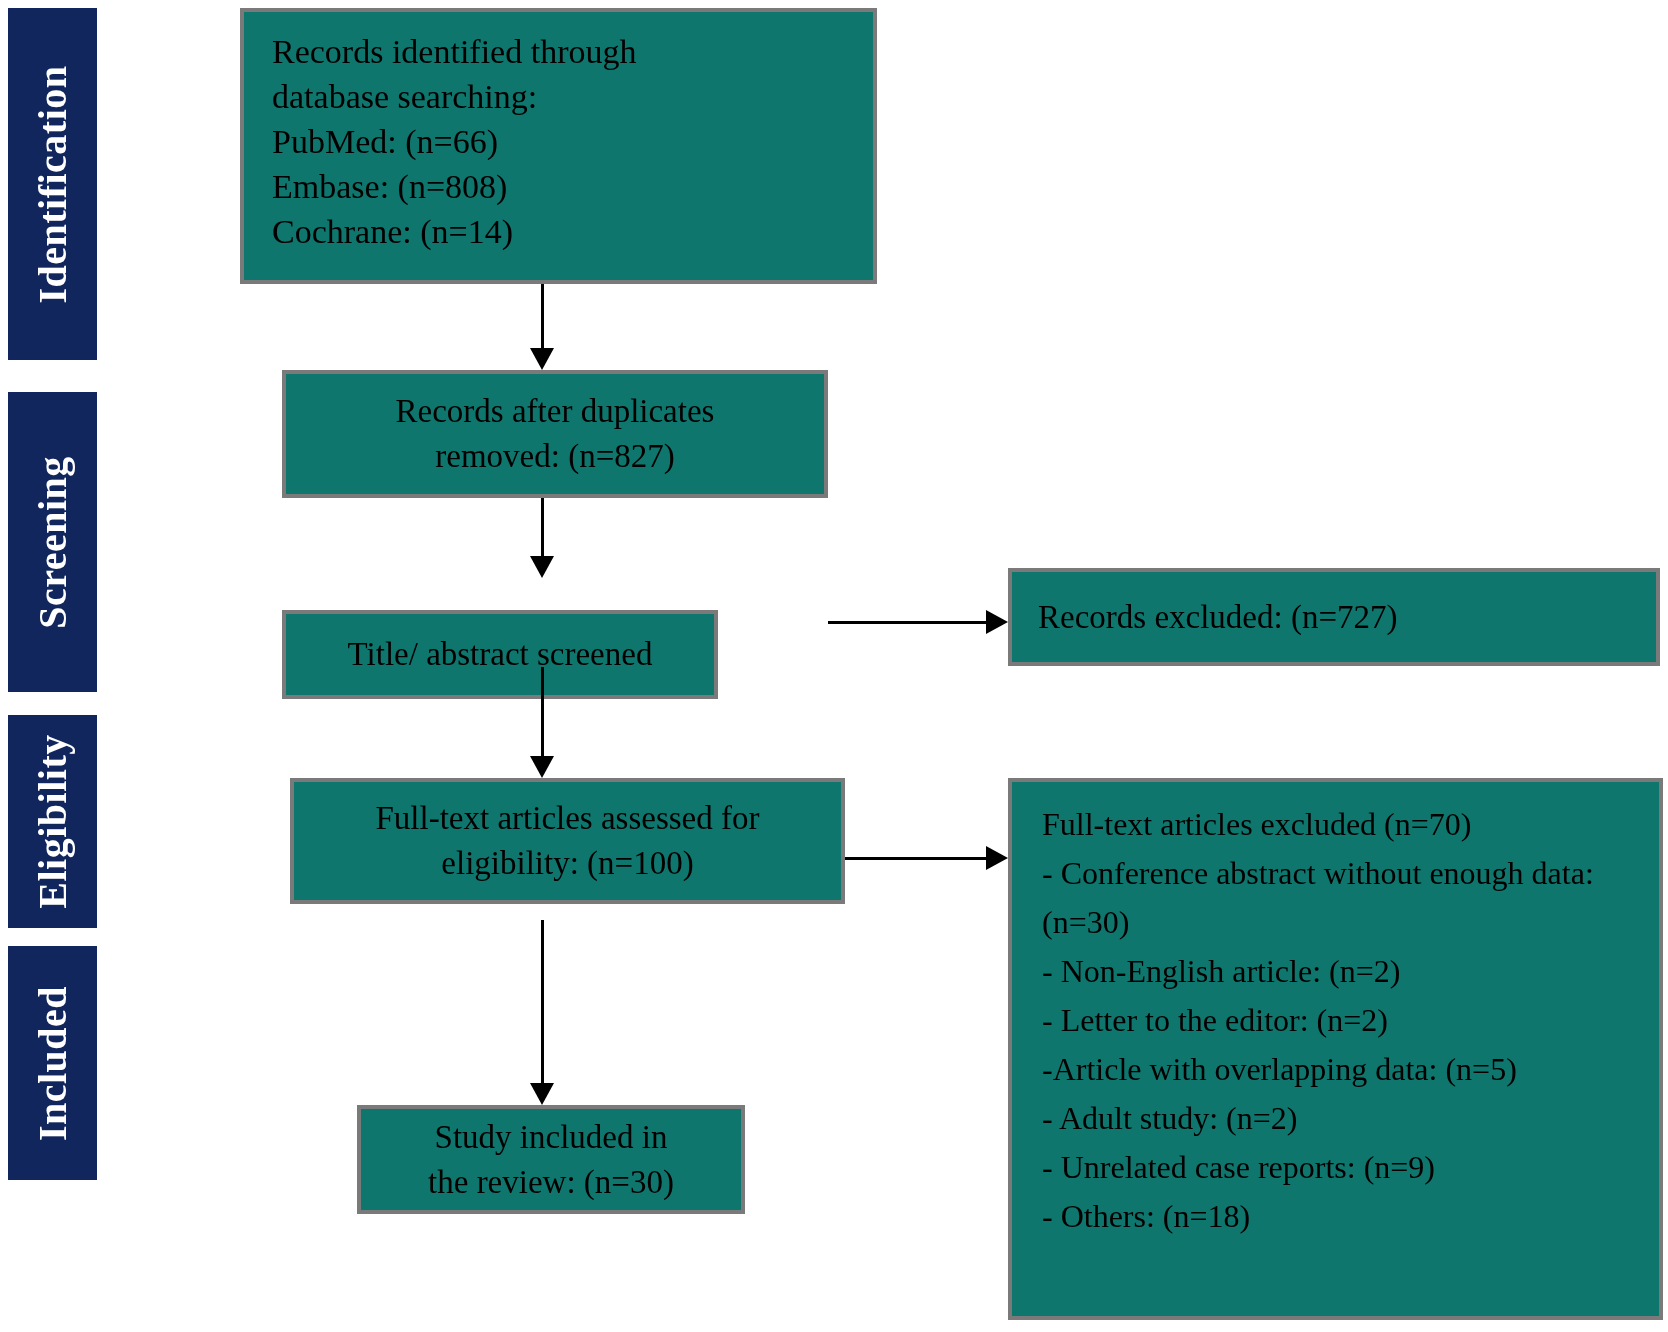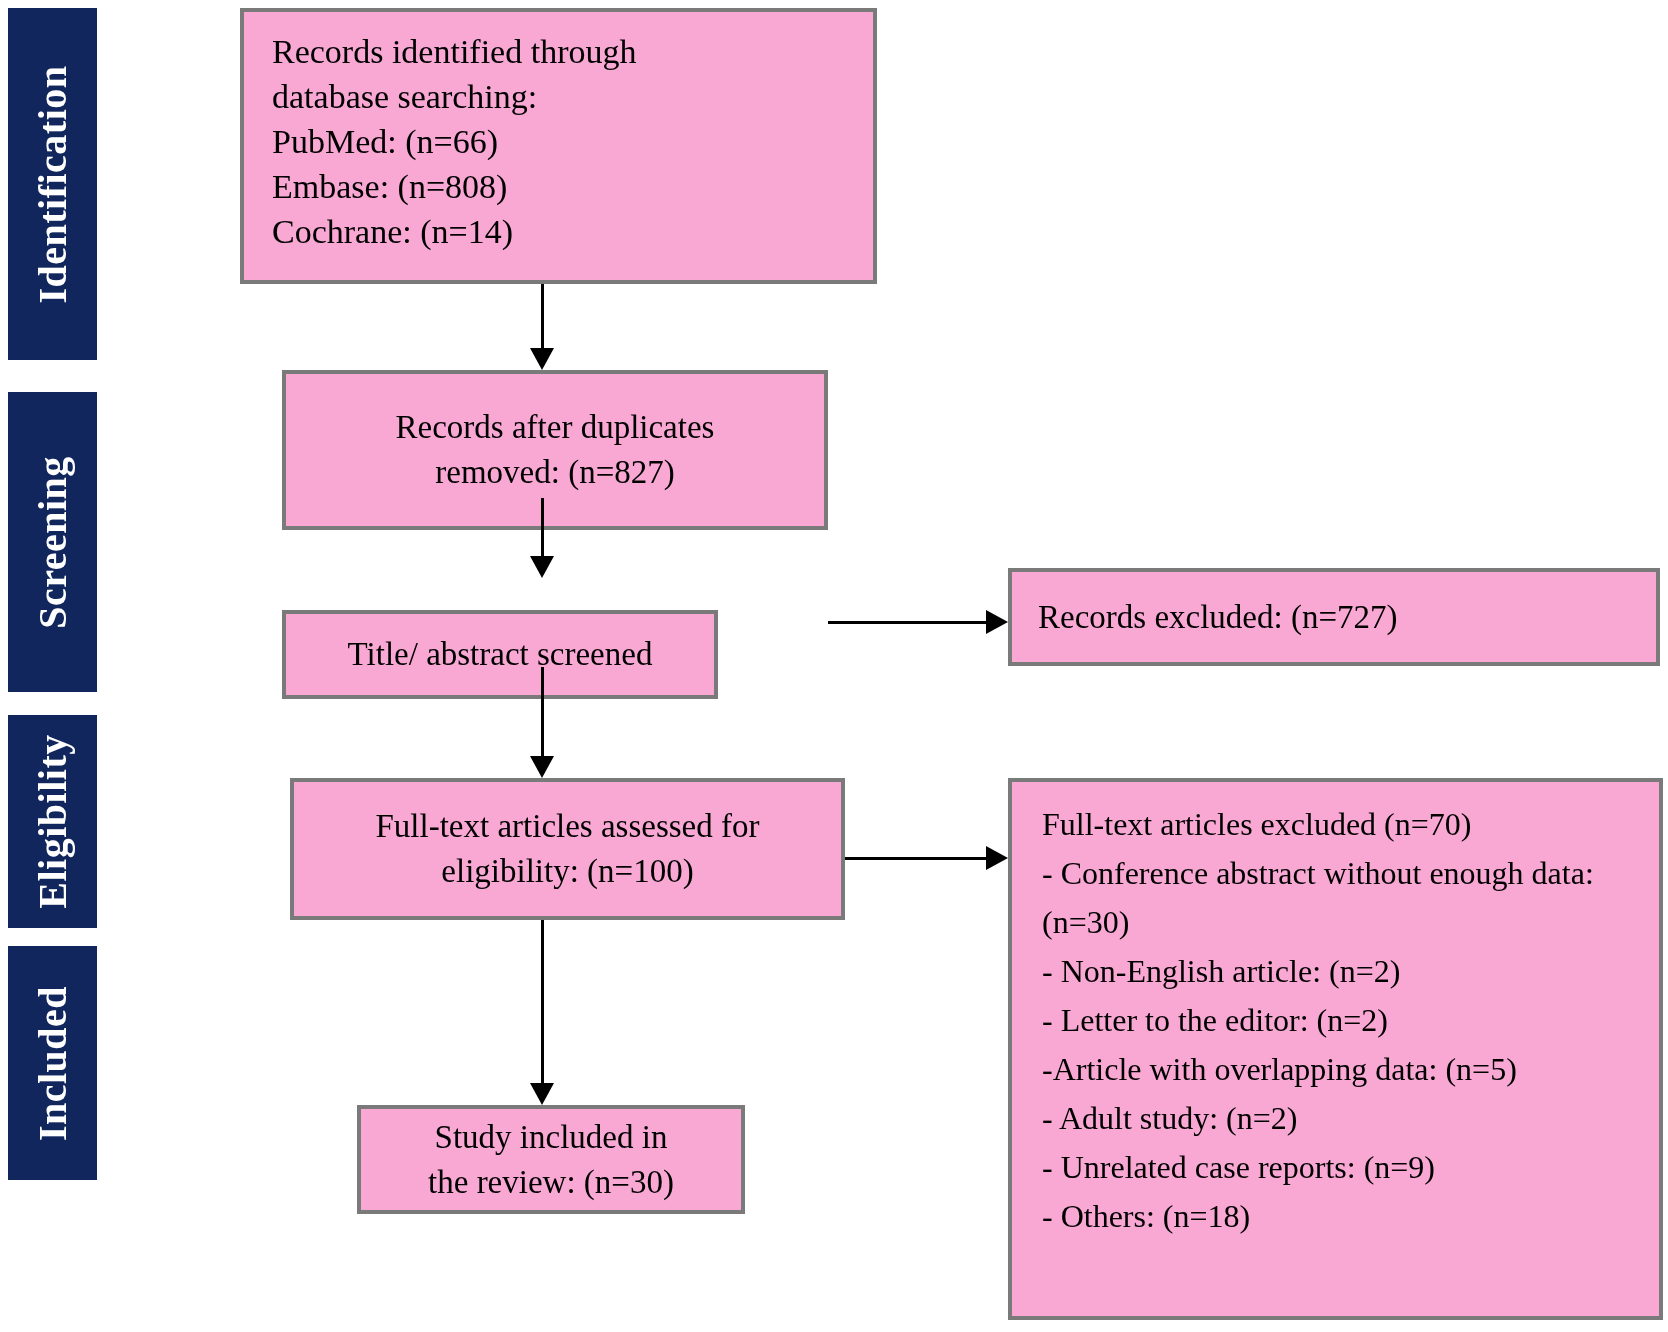--- a/index.html
+++ b/index.html
@@ -16,21 +16,21 @@
   .stage-bar{
     position:absolute;left:8px;width:89px;background:var(--sidebar_bg);
     display:flex;align-items:center;justify-content:center;
   }
   .stage-label{
     transform:rotate(-90deg);white-space:nowrap;color:var(--sidebar_text);
     font-weight:bold;font-size:40px;letter-spacing:.5px;
   }
   
   .box{
-    position:absolute;box-sizing:border-box;background:#f9a8d4;
+    position:absolute;box-sizing:border-box;background:#0f766e;
     border:4px solid var(--box_border);
     display:flex;align-items:center;justify-content:center;
   }
   .box-text{
     white-space:pre-line;font-size:33px;line-height:1.36;text-align:center;
   }
   .box.align-left{justify-content:flex-start}
   .box.align-left .box-text{text-align:left}
   #identification-box{align-items:flex-start}
   #identification-box .box-text{padding:18px 16px 0 28px;line-height:1.32;font-size:34px}
@@ -67,34 +67,34 @@
 </div>
 
 <div class="box align-left" id="identification-box" style="left:240px;top:8px;width:637px;height:276px">
   <div class="box-text">Records identified through
 database searching:
 PubMed: (n=66)
 Embase: (n=808)
 Cochrane: (n=14)</div>
 </div>
 
-<div class="box" style="left:282px;top:370px;width:546px;height:160px">
+<div class="box" style="left:282px;top:370px;width:546px;height:128px">
   <div class="box-text">Records after duplicates
 removed: (n=827)</div>
 </div>
 
 <div class="box" style="left:282px;top:610px;width:436px;height:89px">
   <div class="box-text">Title/ abstract screened</div>
 </div>
 
 <div class="box align-left" id="records-excluded-box" style="left:1008px;top:568px;width:652px;height:98px">
   <div class="box-text">Records excluded: (n=727)</div>
 </div>
 
-<div class="box" style="left:290px;top:778px;width:555px;height:142px">
+<div class="box" style="left:290px;top:778px;width:555px;height:126px">
   <div class="box-text">Full-text articles assessed for
 eligibility: (n=100)</div>
 </div>
 
 <div class="box" id="fulltext-excluded-box" style="left:1008px;top:778px;width:655px;height:542px">
   <div class="excl-body">
     <div>Full-text articles excluded (n=70)</div>
     <div>
         <div class="excl-item">- Conference abstract without enough data: (n=30)</div>
         <div class="excl-item">- Non-English article: (n=2)</div>

